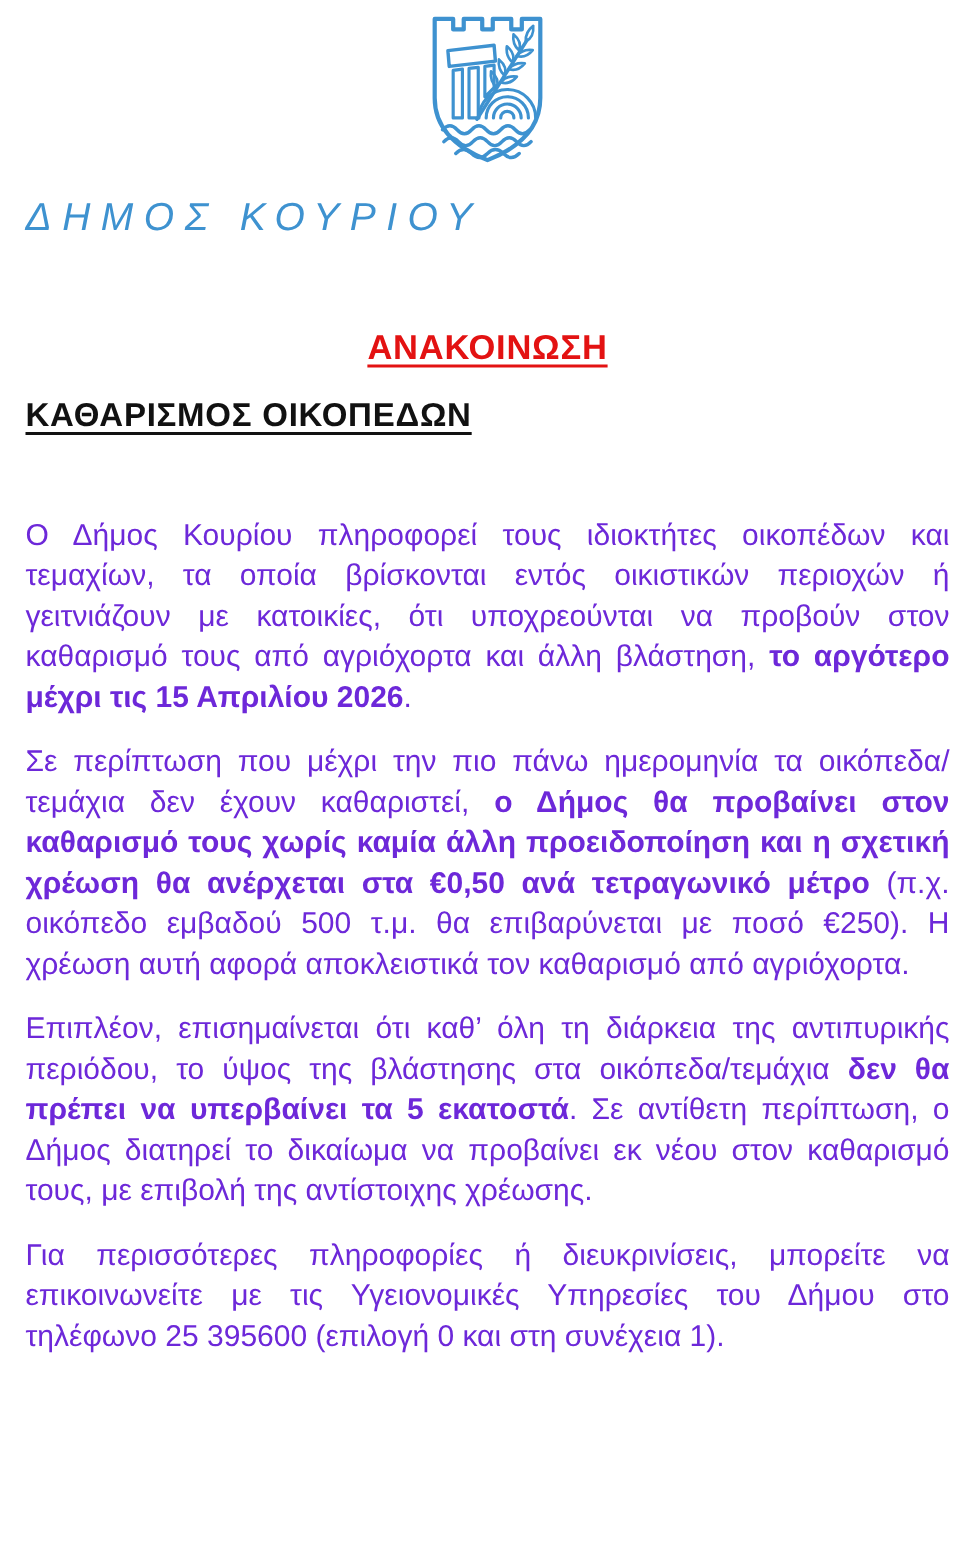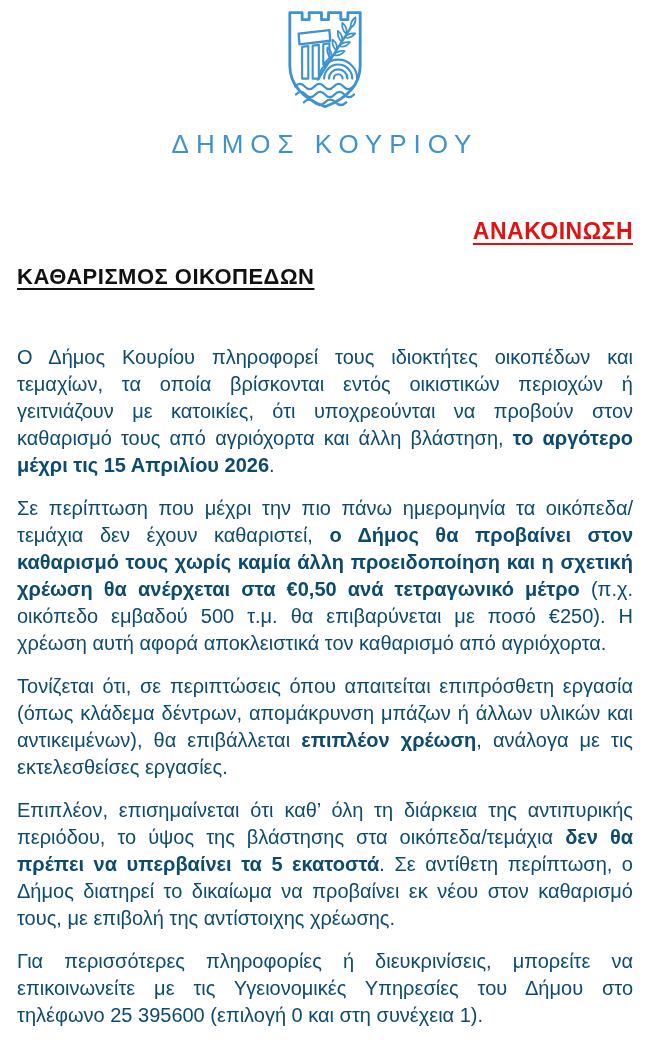--- a/index.html
+++ b/index.html
@@ -9,42 +9,42 @@
     box-sizing: border-box;
     margin: 0 auto;
     background: #ffffff;
     padding: 8px 17px 0;
     font-family: "Liberation Sans", sans-serif;
     color: #161616;
     overflow: hidden;
   }
 
   
-  .logo-block { text-align: center; }
+  .logo-block { text-align: left; font-style: italic; }
   .emblem { width: 88px; height: 106px; display: block; margin: 0 auto; }
   .muni-name {
     margin-top: 16px;
     font-size: 26px;
     line-height: 28px;
     letter-spacing: 7px;
     color: #3E92D0;
     font-weight: normal;
     white-space: nowrap;
   }
   .muni-year {
     font-size: 18px;
     line-height: 20px;
     letter-spacing: 4px;
     color: #3E92D0;
   }
 
   
   .announce {
     margin: 60px 0 0;
-    text-align: right;
+    text-align: center;
     font-size: 23px;
     line-height: 26px;
     font-weight: bold;
     color: #E31212;
     text-decoration: underline;
     text-decoration-thickness: 2px;
     text-underline-offset: 4px;
     letter-spacing: 0.5px;
   }
   .subject {
@@ -61,21 +61,21 @@
   }
 
   
   main { margin-top: 54px; }
   p.body-par {
     margin: 0 0 16px;
     font-size: 20px;
     line-height: 27px;
     text-align: justify;
     text-justify: inter-word;
-    color: #0c4a6e;
+    color: #6d28d9;
   }
   p.body-par:last-child { margin-bottom: 0; }
   .seg-bold { font-weight: bold; }
 </style>
 </head>
 <body>
 
 <div class="page">
 
   <header class="logo-block">
@@ -118,18 +118,17 @@
     </svg>
     <div class="muni-name">ΔΗΜΟΣ ΚΟΥΡΙΟΥ</div>
   </header>
 
   <h1 class="announce">ΑΝΑΚΟΙΝΩΣΗ</h1>
   <h2 class="subject">ΚΑΘΑΡΙΣΜΟΣ ΟΙΚΟΠΕΔΩΝ</h2>
 
   <main>
     <p class="body-par"><span>Ο Δήμος Κουρίου πληροφορεί τους ιδιοκτήτες οικοπέδων και τεμαχίων, τα οποία βρίσκονται εντός οικιστικών περιοχών ή γειτνιάζουν με κατοικίες, ότι υποχρεούνται να προβούν στον καθαρισμό τους από αγριόχορτα και άλλη βλάστηση, </span><span class="seg-bold">το αργότερο μέχρι τις 15 Απριλίου 2026</span><span>.</span></p>
     <p class="body-par"><span>Σε περίπτωση που μέχρι την πιο πάνω ημερομηνία τα οικόπεδα/τεμάχια δεν έχουν καθαριστεί, </span><span class="seg-bold">ο Δήμος θα προβαίνει στον καθαρισμό τους χωρίς καμία άλλη προειδοποίηση και η σχετική χρέωση θα ανέρχεται στα €0,50 ανά τετραγωνικό μέτρο</span><span> (π.χ. οικόπεδο εμβαδού 500 τ.μ. θα επιβαρύνεται με ποσό €250). Η χρέωση αυτή αφορά αποκλειστικά τον καθαρισμό από αγριόχορτα.</span></p>
-    <p class="body-par"><span>Τονίζεται ότι, σε περιπτώσεις όπου απαιτείται επιπρόσθετη εργασία (όπως κλάδεμα δέντρων, απομάκρυνση μπάζων ή άλλων υλικών και αντικειμένων), θα επιβάλλεται </span><span class="seg-bold">επιπλέον χρέωση</span><span>, ανάλογα με τις εκτελεσθείσες εργασίες.</span></p>
     <p class="body-par"><span>Επιπλέον, επισημαίνεται ότι καθ’ όλη τη διάρκεια της αντιπυρικής περιόδου, το ύψος της βλάστησης στα οικόπεδα/τεμάχια </span><span class="seg-bold">δεν θα πρέπει να υπερβαίνει τα 5 εκατοστά</span><span>. Σε αντίθετη περίπτωση, ο Δήμος διατηρεί το δικαίωμα να προβαίνει εκ νέου στον καθαρισμό τους, με επιβολή της αντίστοιχης χρέωσης.</span></p>
     <p class="body-par"><span>Για περισσότερες πληροφορίες ή διευκρινίσεις, μπορείτε να επικοινωνείτε με τις Υγειονομικές Υπηρεσίες του Δήμου στο τηλέφωνο 25 395600 (επιλογή 0 και στη συνέχεια 1).</span></p>
   </main>
 
 </div>
 
 </body></html>

